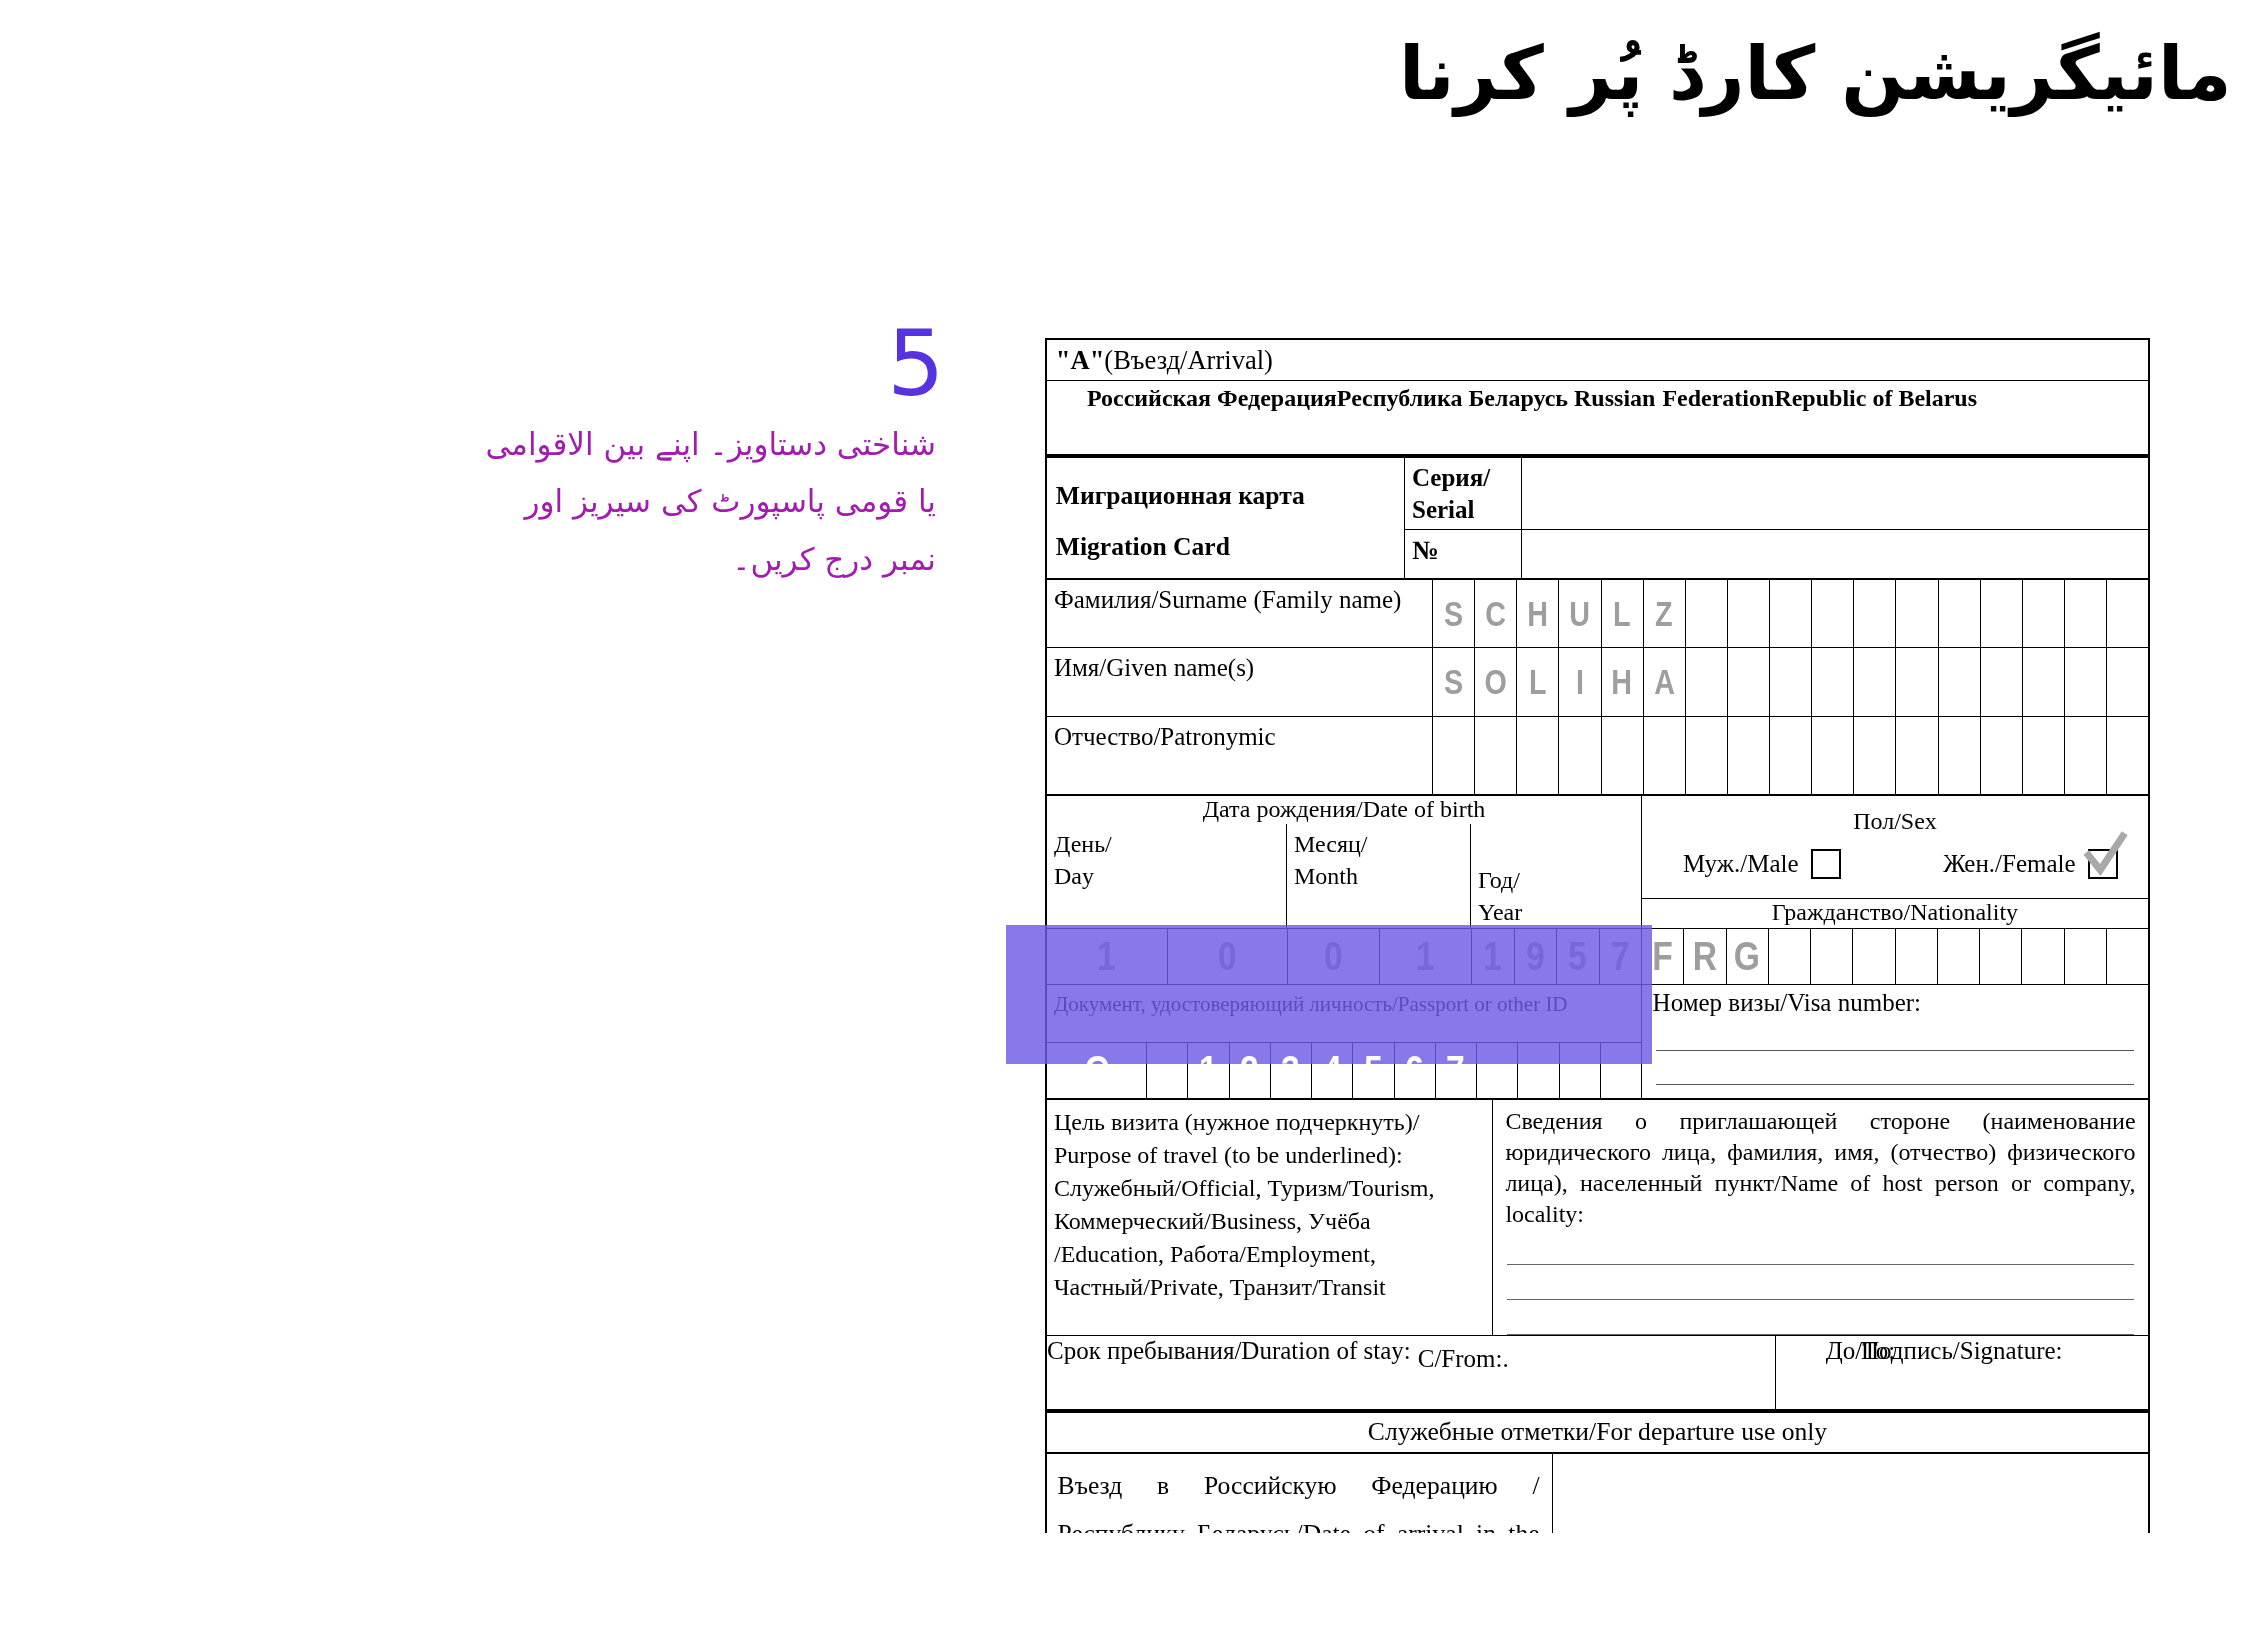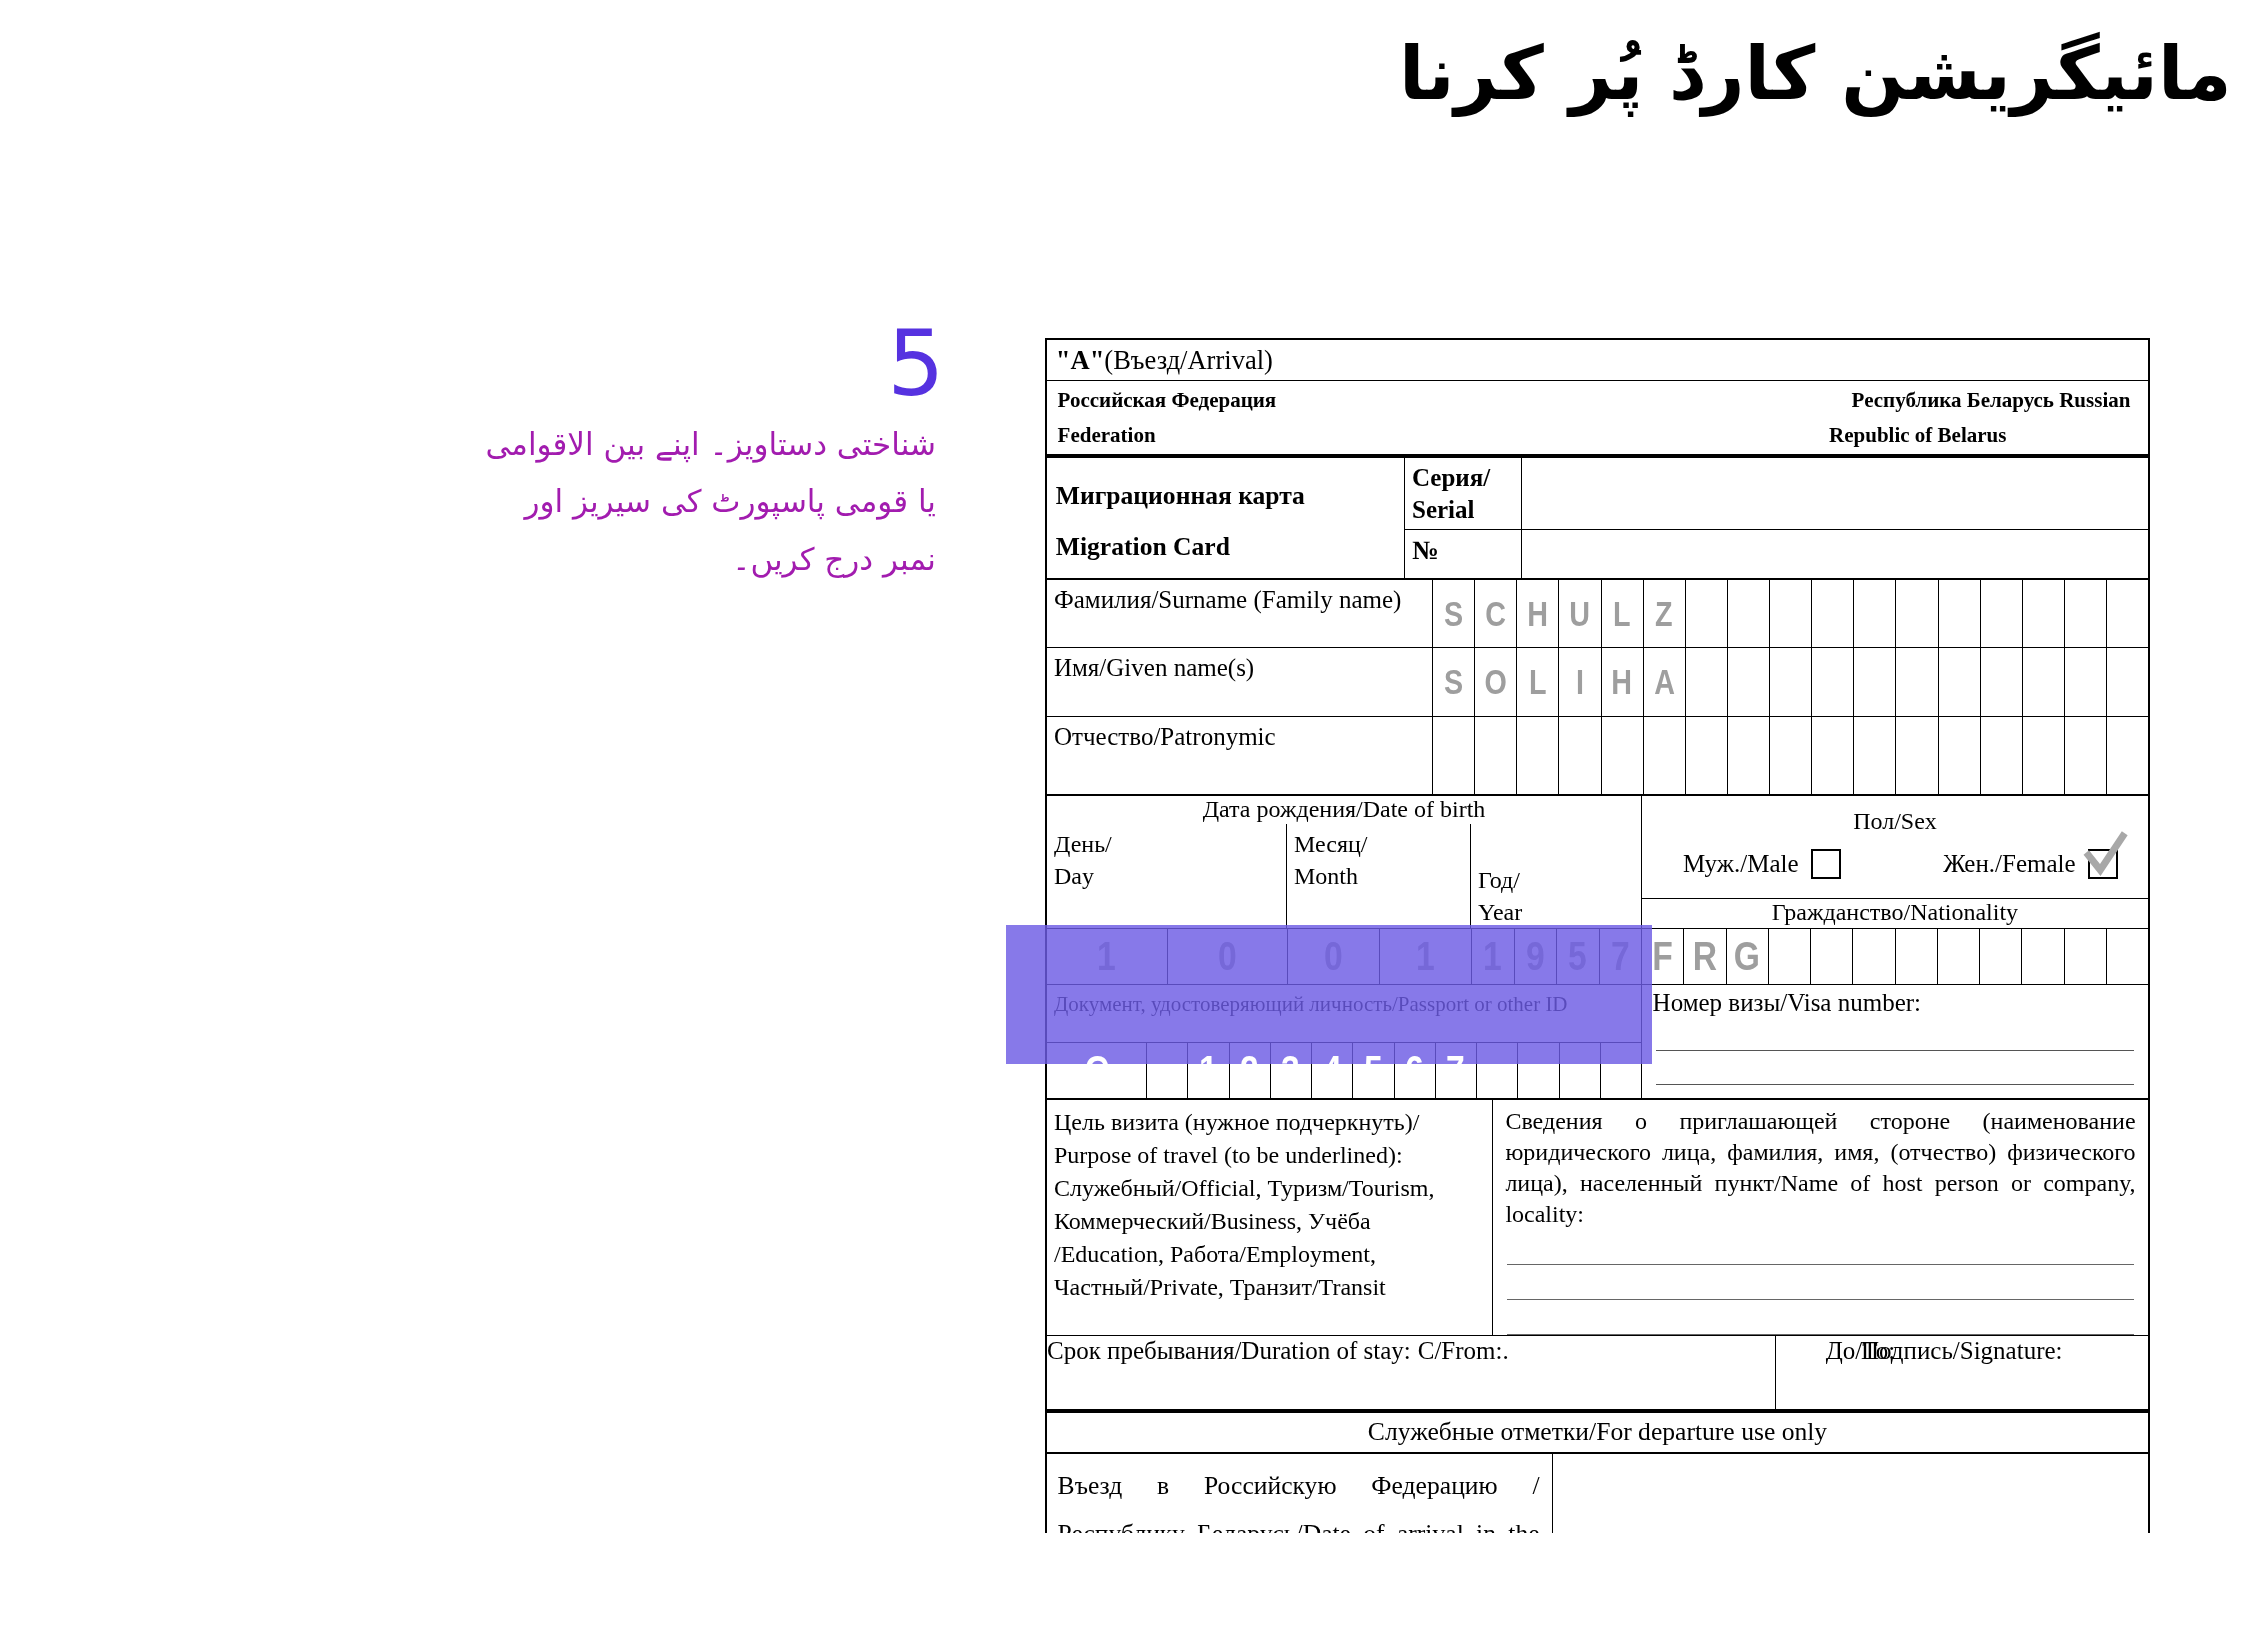--- a/index.html
+++ b/index.html
@@ -29,21 +29,21 @@
   .form {
     position:absolute; left:1045px; top:338px; width:1105px; height:1240px;
     border:2.6px solid #000; display:flex; flex-direction:column; background:#fff;
     font-size:25px;
   }
   .row { display:flex; border-bottom:1.8px solid #000; }
 
   .row-a      { flex:0 0 41px;  align-items:center; padding-left:8.8px; font-size:26.5px; }
   .row-a .bold { font-weight:bold; }
 
-  .row-fed    { flex:0 0 77px;  border-bottom:4.4px solid #000; flex-direction:column; justify-content:center; padding:0 10.6px; font-weight:bold; font-size:21px; }
+  .row-fed    { flex:0 0 77px;  border-bottom:4.4px solid #000; flex-direction:row; justify-content:center; padding:0 10.6px; font-weight:bold; font-size:24px; }
   .fed-line   { display:flex; justify-content:space-between; line-height:35px; }
   .fed-line.l2 span:last-child { margin-right:131px; }
   .fed-line.l1 span:last-child { margin-right:7px; }
 
   .row-serial { flex:0 0 122px; border-bottom:2.6px solid #000; }
   .mc-label   { flex:0 0 358px; border-right:1.8px solid #000; padding:12.4px 0 0 8.8px; font-weight:bold; font-size:25.6px; line-height:51px; }
   .serial-mid { flex:0 0 117px; border-right:1.8px solid #000; display:flex; flex-direction:column; font-weight:bold; }
   .serial-lbl { flex:0 0 72px; border-bottom:1.8px solid #000; padding:3.5px 0 0 7px; line-height:32px; }
   .no-lbl     { flex:1; padding:5.3px 0 0 7px; font-size:26.5px; }
   .serial-vals{ flex:1; display:flex; flex-direction:column; }
@@ -104,21 +104,21 @@
   .row-purpose { flex:0 0 200px; }
   .purpose-col { flex:0 0 446px; border-right:1.8px solid #000; padding:5.3px 3.5px 0 7px; font-size:24px; line-height:33px; }
   .host-col { flex:1; padding:5.3px 12.4px 0 12.4px; font-size:24px; line-height:31px; text-align:justify; }
   .host-col .rule { height:35px; border-bottom:1.3px solid #666; margin:0 1.8px; }
 
   
   .row-duration { flex:0 0 77px; border-bottom:4.4px solid #000; }
   .duration-col { flex:0 0 729px; border-right:1.8px solid #000; display:flex; flex-direction:row; padding:1.8px 0; }
   .duration-header { text-align:center; font-size:25px; }
   .duration-sub { flex:1; display:flex; font-size:25px; }
-  .from-lbl { padding-left:7px; }
+  .from-lbl { padding-left:7px;margin-top:8px; }
   .to-lbl { position:absolute; left:415px; }
   .duration-sub { position:relative; }
   .signature-col { flex:1; padding:1.8px 0 0 85px; font-size:25px; }
 
   
   .row-official { flex:0 0 41px; border-bottom:2.6px solid #000; align-items:center; justify-content:center; font-size:25.6px; }
   .row-bottom { flex:1; border-bottom:none; }
   .bottom-col { padding:8.8px 12.4px 0 10.6px; font-size:25.6px; line-height:1.85; text-align:justify; }
   .bottom-col.arrival { flex:0 0 506px; border-right:1.8px solid #000; }
   .bottom-col.departure { flex:1; }

